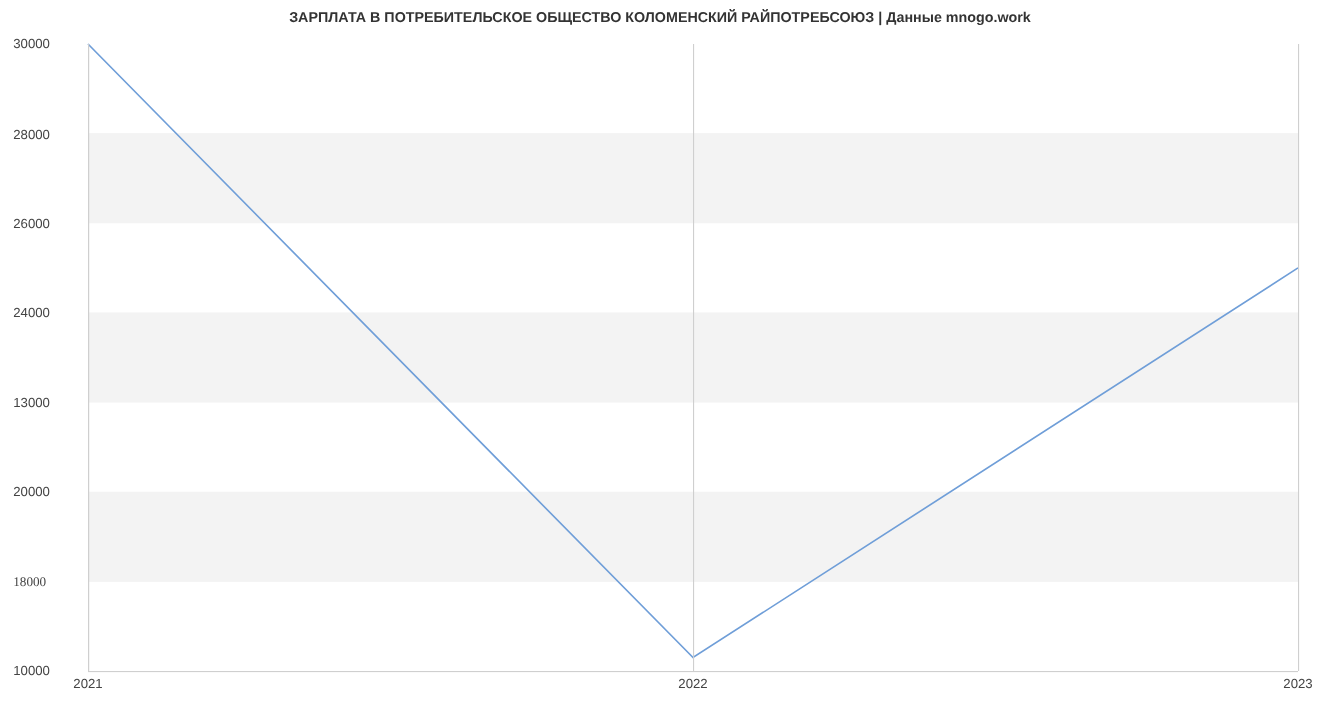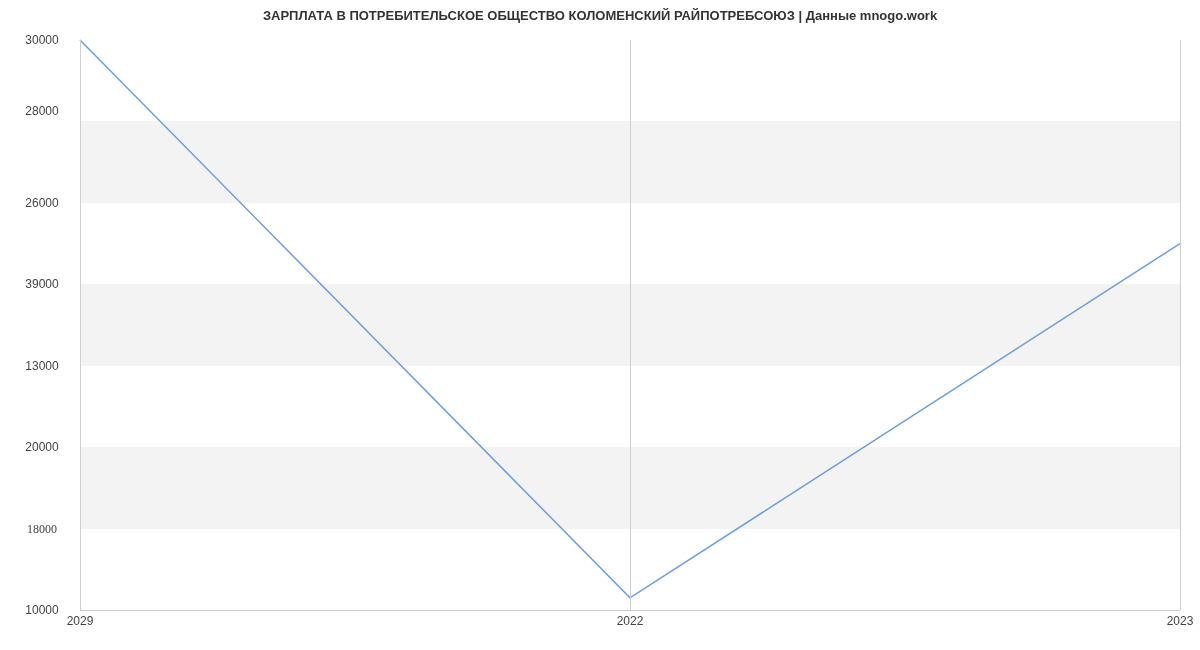--- a/index.html
+++ b/index.html
@@ -40,21 +40,21 @@
     background: #f3f3f3;
   }
   .axis-line {
     position: absolute;
     background: #cfcfcf;
   }
   .y-tick-label {
     position: absolute;
     right: 1128px;   
     width: 60px;
-    text-align: center;
+    text-align: left;
     font-size: 12px;
     color: #444;
     transform: translateY(-50%);
   }
   .x-tick-label {
     position: absolute;
     top: 614px;
     font-size: 12px;
     color: #444;
     transform: translateX(-50%);
@@ -94,20 +94,20 @@
       <div class="x-grid" style="left: 550px;"></div>
       <div class="x-grid" style="left: 1100px;"></div>
       <div class="axis-line" style="left: 0px; top: 0px; width: 1px; height: 570px;"></div>
       <div class="axis-line" style="left: 0px; top: 570px; width: 1100px; height: 1px;"></div>
     </div>
 
 <div class="y-tick-label" style="top: 610px;">10000</div>
     <div class="y-tick-label" style="top: 528.571px; font-family: Liberation Serif, serif;">18000</div>
     <div class="y-tick-label" style="top: 447.143px;">20000</div>
     <div class="y-tick-label" style="top: 365.714px;">13000</div>
-    <div class="y-tick-label" style="top: 284.286px;">39000</div>
+    <div class="y-tick-label" style="top: 284.286px;">24000</div>
     <div class="y-tick-label" style="top: 202.857px;">26000</div>
-    <div class="y-tick-label" style="top: 111px;">28000</div>
+    <div class="y-tick-label" style="top: 122px;">28000</div>
     <div class="y-tick-label" style="top: 40px;">30000</div>
-    <div class="x-tick-label" style="left: 80px;">2029</div>
+    <div class="x-tick-label" style="left: 80px;">2021</div>
     <div class="x-tick-label" style="left: 630px;">2022</div>
     <div class="x-tick-label" style="left: 1180px;">2023</div>
   </div>
 
 </body></html>

